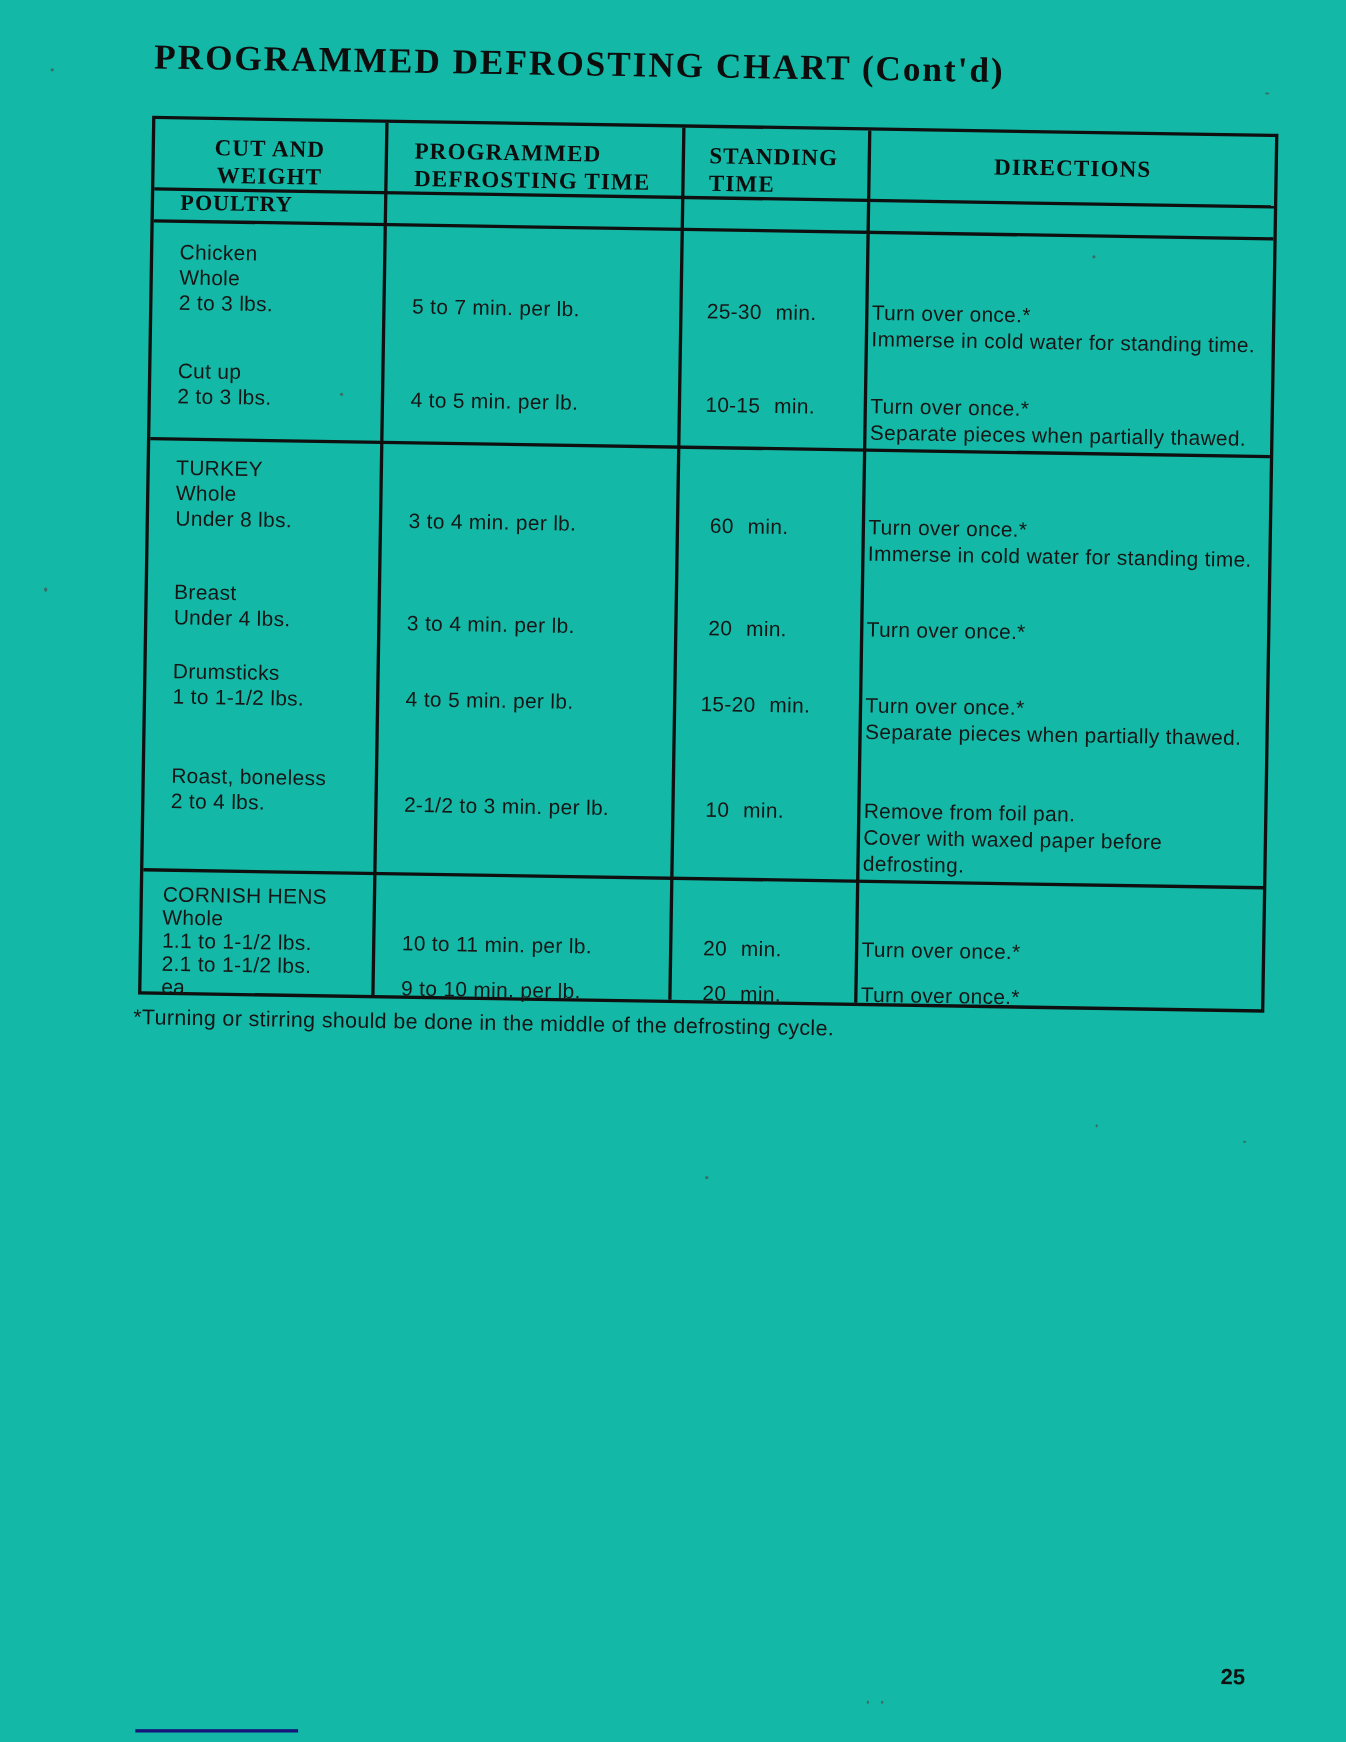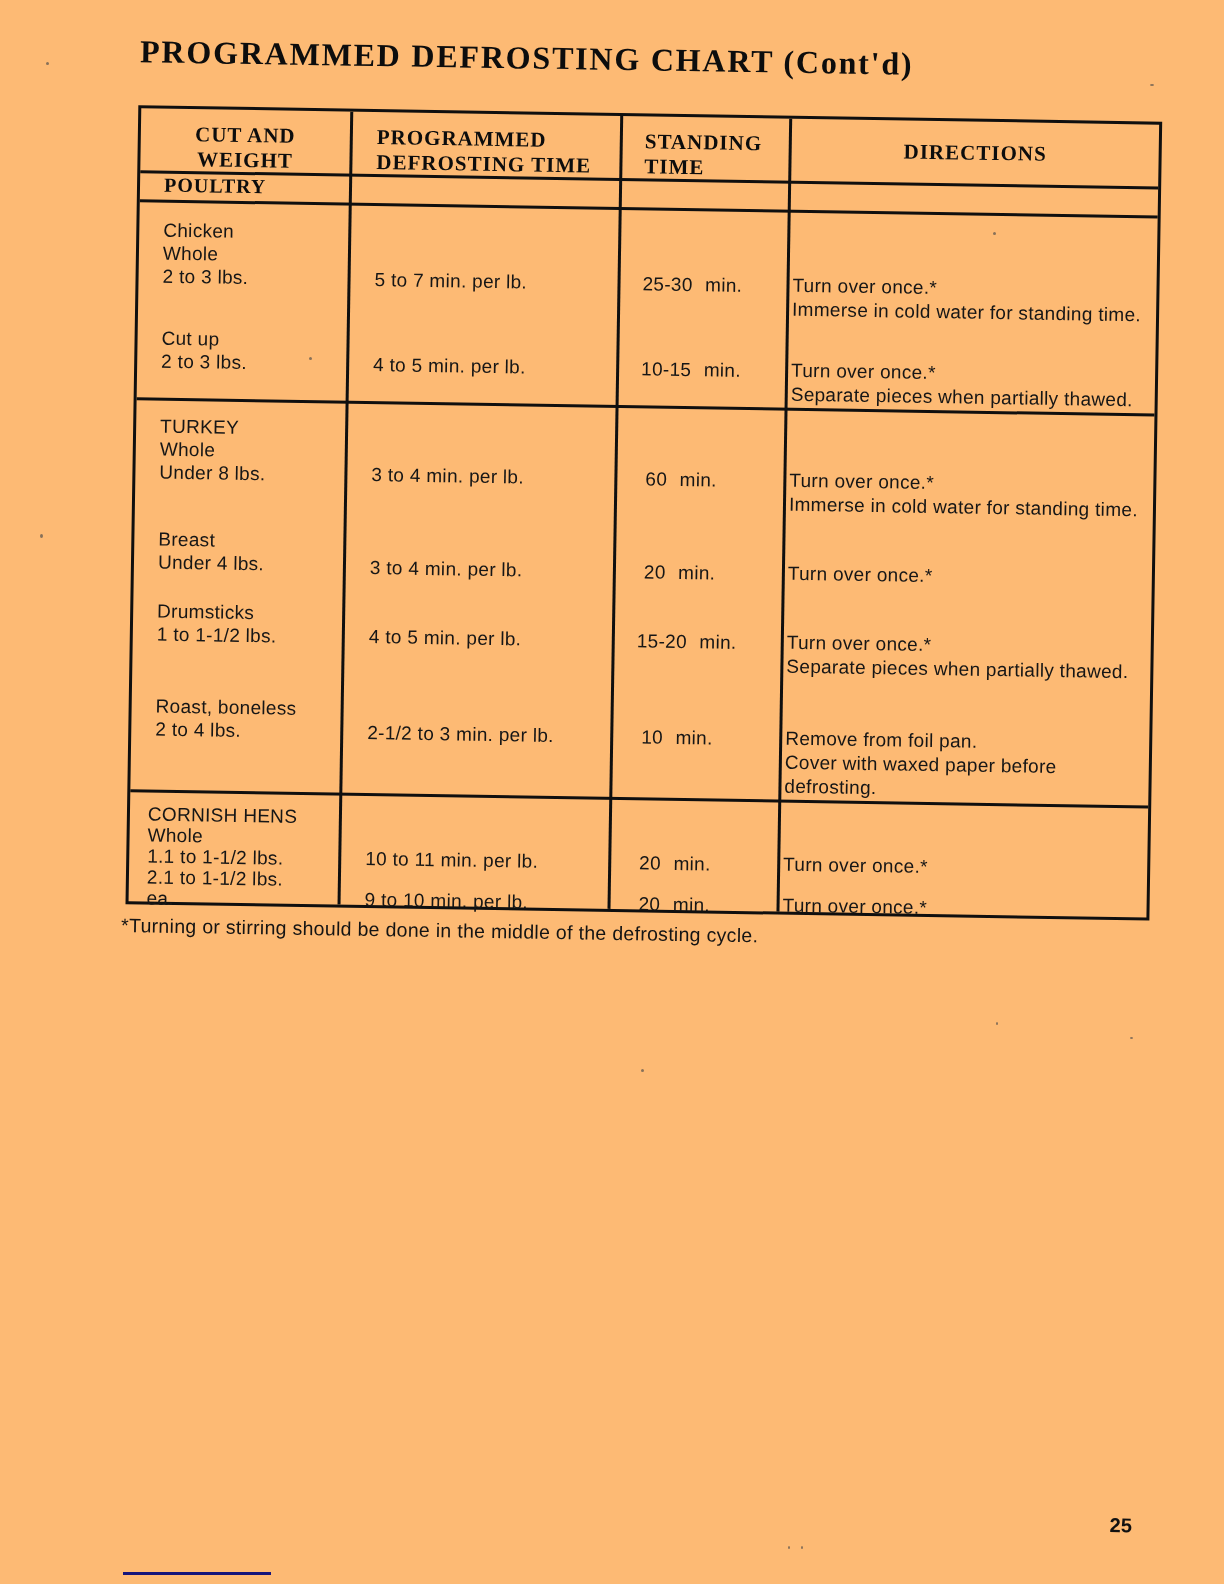--- a/index.html
+++ b/index.html
@@ -1,19 +1,19 @@
 <!DOCTYPE html>
 <html><head>
 <meta charset="utf-8">
 <style>
   html,body{margin:0;padding:0;background:#ffffff;}
   .page{
     position:relative;
     width:1224px;height:1584px;
-    background:#fdba74;
+    background:#14b8a6;
     overflow:hidden;
     font-family:"Liberation Sans", sans-serif;
     color:#151515;
   }
   
   .scan{
     position:absolute;left:0;top:0;width:1224px;height:1584px;
     transform:rotate(0.92deg);
     transform-origin:0 0;
   }

